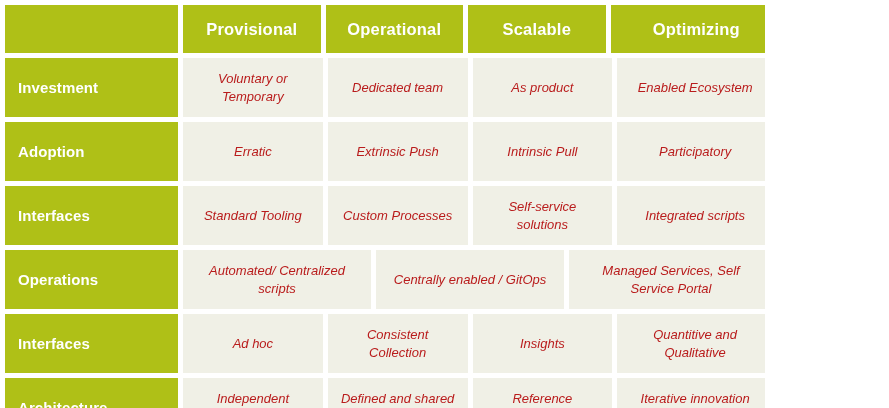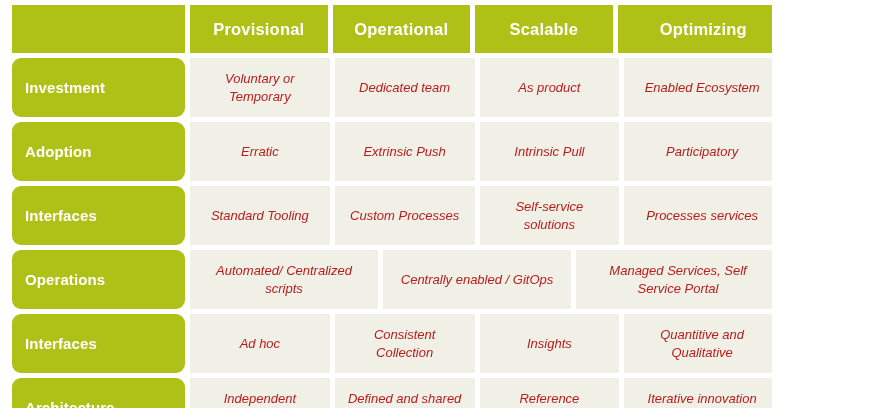--- a/index.html
+++ b/index.html
@@ -10,21 +10,21 @@
   }
   body {
     width: 889px;
     height: 408px;
     overflow: hidden;
     font-family: "Liberation Sans", sans-serif;
   }
 
   #matrix {
     position: absolute;
-    left: 12px;
+    left: 5px;
     top: 5px;
     width: 760px;
     height: 403px;
     display: flex;
     flex-direction: column;
   }
 
   .row {
     display: flex;
     width: 100%;
@@ -65,21 +65,20 @@
 
   
   .row-label {
     background: #AFC017;
     color: #ffffff;
     font-size: 15px;
     font-weight: bold;
     justify-content: flex-start;
     padding-left: 13px;
     letter-spacing: 0.1px;
-    border-radius: 9px;
   }
 
   
   .data-cell {
     background: #F0F0E6;
     color: #b91c1c;
     font-size: 13px;
     font-weight: normal;
     line-height: 1.35;
     padding: 2px 9px;
@@ -117,21 +116,21 @@
     <div class="cell col-data data-cell">Extrinsic Push</div>
     <div class="cell col-data data-cell">Intrinsic Pull</div>
     <div class="cell col-data lastcol data-cell">Participatory</div>
   </div>
 
   <div class="row data-row">
     <div class="cell col-label row-label">Interfaces</div>
     <div class="cell col-data data-cell">Standard Tooling</div>
     <div class="cell col-data data-cell">Custom Processes</div>
     <div class="cell col-data data-cell">Self-service solutions</div>
-    <div class="cell col-data lastcol data-cell">Processes services</div>
+    <div class="cell col-data lastcol data-cell">Integrated scripts</div>
   </div>
 
   <div class="row data-row">
     <div class="cell col-label row-label">Operations</div>
     <div class="cell col-data data-cell">Automated/ Centralized scripts</div>
     <div class="cell col-data data-cell">Centrally enabled / GitOps</div>
     <div class="cell col-data lastcol data-cell">Managed Services, Self Service Portal</div>
   </div>
 
   <div class="row data-row">

